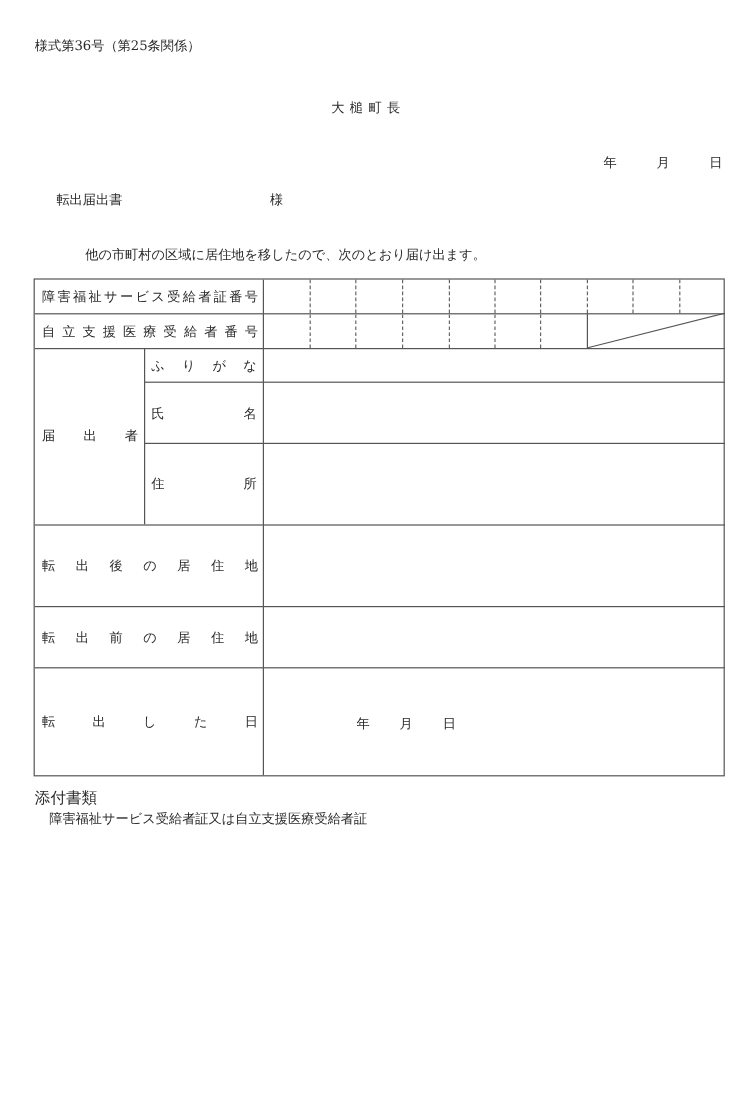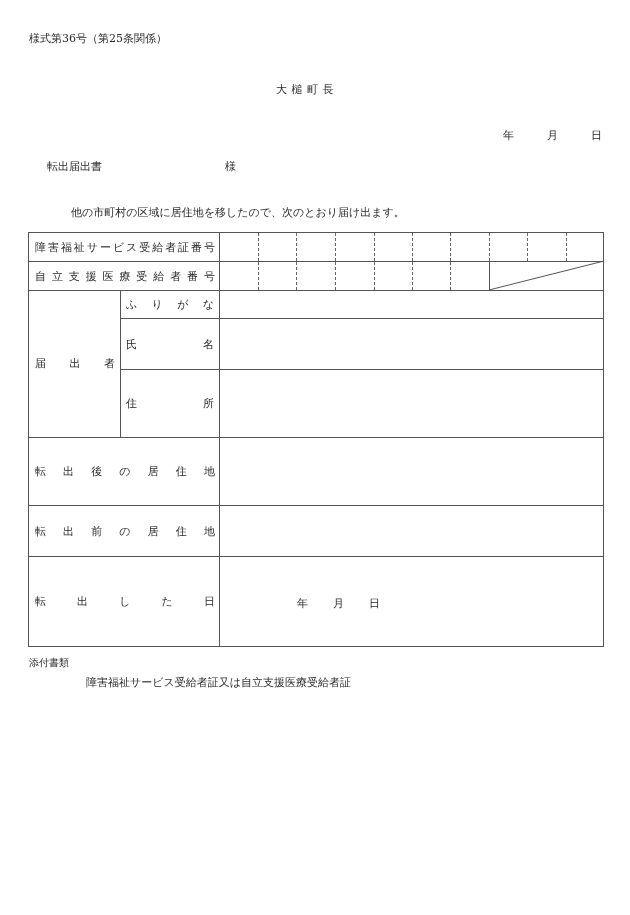--- a/index.html
+++ b/index.html
@@ -15,22 +15,22 @@
   .statement { left:47px; top:205px; font-size:11px;margin-left:24px; }
 
   .tbl { position:absolute; left:28px; top:232px; width:576px; height:415px;
          border:1px solid #555; box-sizing:border-box; }
   .hline { position:absolute; height:0; border-top:1px solid #555; }
   .vline { position:absolute; width:0; border-left:1px solid #555; }
   .dline { position:absolute; width:0; border-left:1px dashed #666; }
   .lbl { position:absolute; font-size:11px; display:flex; justify-content:space-between; align-items:center; }
   .lbl span { display:inline-block; }
 
-  .attach-title { left:29px; top:656px; font-size:10px; }
-  .attach-item { left:41px; top:675px; font-size:11px;margin-left:45px; }
+  .attach-title { left:29px; top:656px; font-size:13px; }
+  .attach-item { left:41px; top:675px; font-size:11px; }
 </style>
 </head>
 <body>
 
 <div class="abs form-number">様式第36号（第25条関係）</div>
 <div class="abs doc-title">大槌町長</div>
 
 <div class="abs date-line">
   <span>年</span>
   <span style="width:26px"></span>

